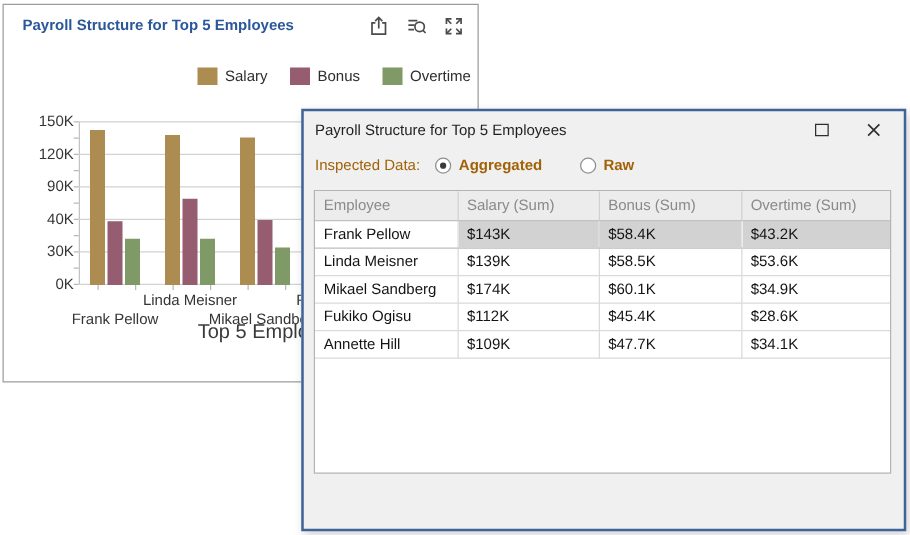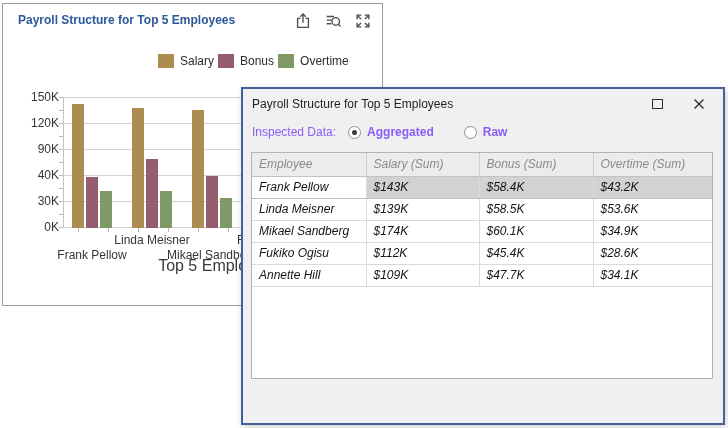--- a/index.html
+++ b/index.html
@@ -10,21 +10,21 @@
   
   .chart-panel { position:absolute; left:2px; top:3px; width:381px; height:303px;
     background:#fff; border:1px solid #9d9d9d; z-index:1; }
   .chart-title { position:absolute; left:15px; top:9px; font-size:12px; font-weight:bold;
     color:#2b5899; white-space:nowrap; }
   .chart-toolbar { position:absolute; right:9px; top:7px; display:flex; gap:10px; }
   .tool-btn { width:20px; height:20px; display:flex; align-items:center; justify-content:center;
     cursor:pointer; color:#4b4b4b; }
   .tool-btn svg { width:18px; height:18px; stroke:#4b4b4b; fill:none; stroke-width:1.5; }
 
-  .legend { position:absolute; left:155px; top:50px; display:flex; gap:4px; }
+  .legend { position:absolute; left:155px; top:50px; display:flex; gap:18px; }
   .legend-item { display:flex; align-items:center; gap:6px; font-size:12px; color:#2d2d2d; }
   .legend-swatch { width:16px; height:14px; display:inline-block; }
 
   .gridline { position:absolute; height:1px; background:#d2d2d2; left:60px; width:313px; }
   .axis-v { position:absolute; left:60px; top:93px; width:1px; height:131px; background:#c3c3c3; }
   .ytick { position:absolute; left:56px; width:4px; height:1px; background:#b9b9b9; }
   .xtick { position:absolute; top:224px; width:1px; height:4px; background:#b9b9b9; }
   .ylabel { position:absolute; left:14px; width:42px; text-align:right; font-size:12px; color:#353535; }
   .bar { position:absolute; width:12px; }
   .xlabel { position:absolute; width:110px; text-align:center; font-size:12px; color:#353535; white-space:nowrap; }
@@ -37,32 +37,32 @@
     box-shadow:2px 3px 8px rgba(0,0,0,.18); }
   .dialog-titlebar { position:absolute; left:0; top:0; right:0; height:28px;
     display:flex; align-items:center; padding:2px 16px 0 9px; }
   .dialog-title { flex:1; font-size:12px; color:#1f1f1f; white-space:nowrap; }
   .win-btn { width:16px; height:16px; display:flex; align-items:center; justify-content:center;
     cursor:pointer; margin-left:26px; }
   .maximize-glyph { width:11px; height:10px; border:1px solid #2e2e2e; background:transparent; }
   .win-btn svg { width:12px; height:12px; stroke:#2e2e2e; stroke-width:1.4; }
 
   .radio-row { position:absolute; left:9px; top:36px; display:flex; align-items:center;
-    font-size:12px; color:#8b5cf6; }
+    font-size:12px; color:#a16207; }
   .radio-label { margin-right:12px; }
   .radio-item { display:flex; align-items:center; gap:6px; cursor:pointer;font-weight:bold; }
   .radio-item + .radio-item { margin-left:30px; }
   .radio-circle { width:13px; height:13px; border:1px solid #8f8f8f; border-radius:50%;
     background:#fff; position:relative; }
   .radio-item.selected .radio-circle::after { content:""; position:absolute; left:3px; top:3px;
     width:5px; height:5px; border-radius:50%; background:#3a3a3a; }
 
   .table-wrap { position:absolute; left:8px; top:63px; width:462px; height:227px;
     background:#fff; border:1px solid #b3b3b3; overflow:hidden; }
-  table { border-collapse:collapse; table-layout:fixed; width:100%;font-style:italic; }
+  table { border-collapse:collapse; table-layout:fixed; width:100%; }
   th { height:23px; background:#ececec; color:#8a8a8a; font-weight:normal; font-size:12px;
     text-align:left; padding:0 0 0 7px; border-right:1px solid #d0d0d0; border-bottom:1px solid #c2c2c2; }
   th:last-child { border-right:none; }
   td { height:22px; font-size:12px; color:#141414; padding:0 0 0 7px;
     border-right:1px solid #dadada; border-bottom:1px solid #dadada; white-space:nowrap;
     overflow:hidden; }
   td:last-child { border-right:none; }
   tr.selected td { background:#d2d2d2; border-bottom-color:#bdbdbd; }
   tr.selected td.focused { background:#fff; }
 

